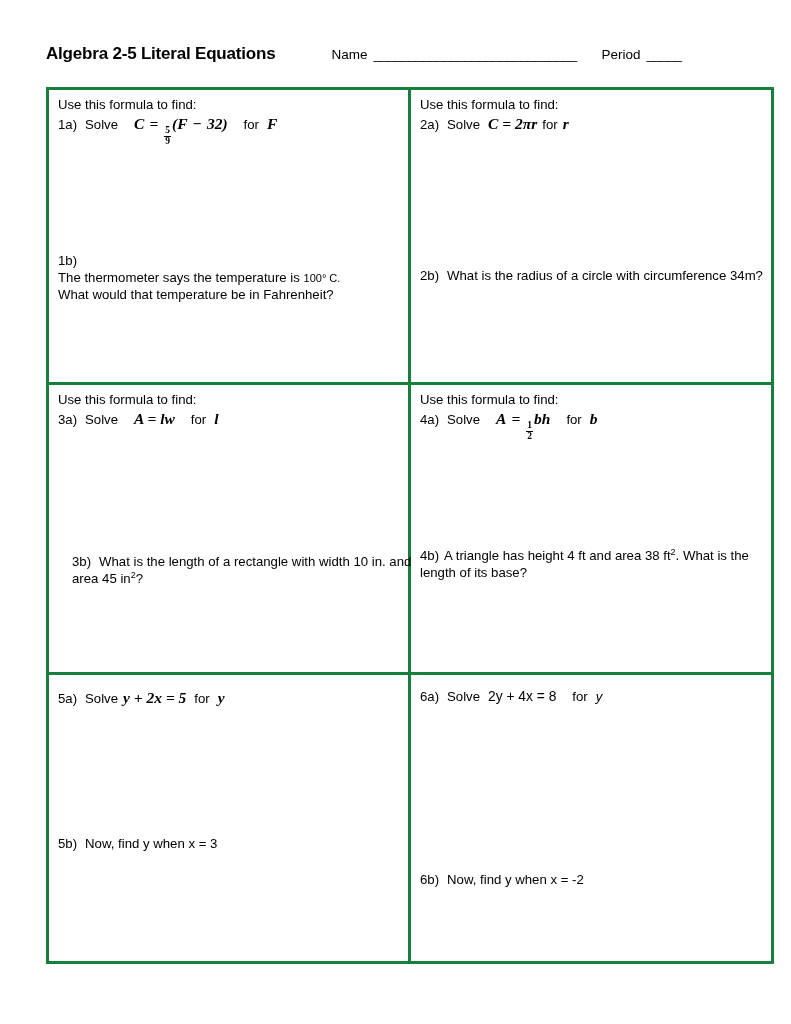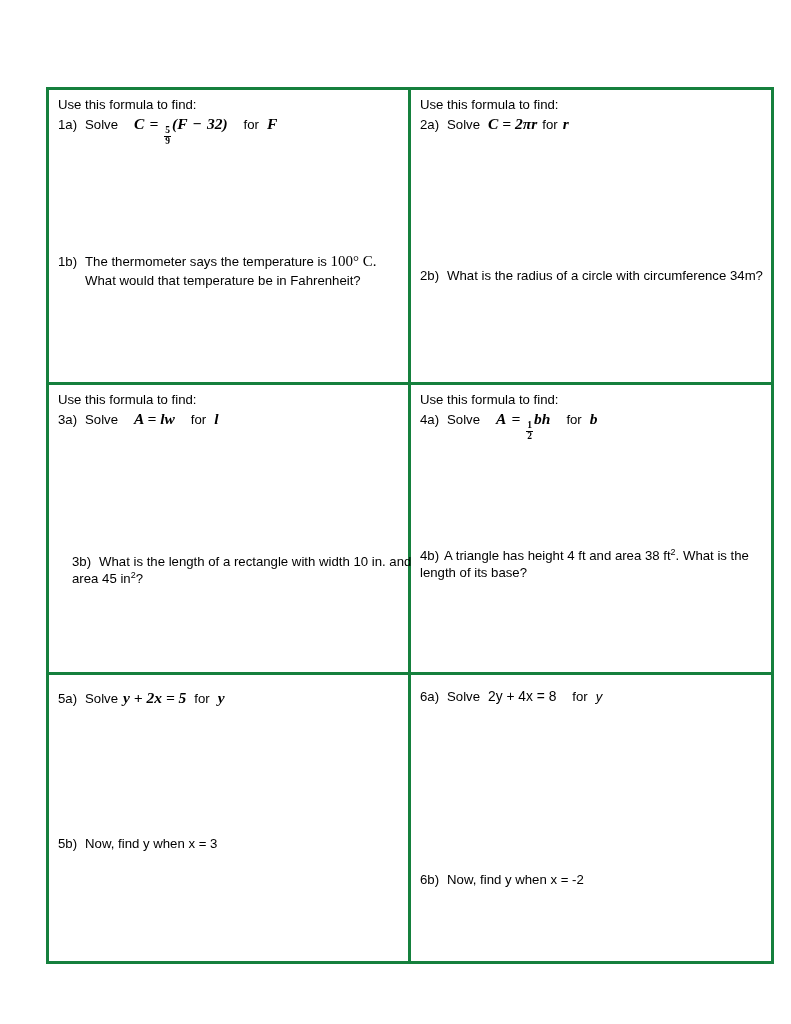--- a/index.html
+++ b/index.html
@@ -121,23 +121,23 @@
 
   
   .math {
     font-family: "Liberation Serif", "DejaVu Serif", serif;
     font-style: italic;
     font-weight: bold;
     font-size: 15.5px;
     white-space: nowrap;
   }
   .math-up {
-    font-family: Liberation Serif, serif;
-    font-style: normal;
-    font-size: 15px;
+    font-family: Liberation Sans, sans-serif;
+    font-style: normal;
+    font-size: 11px;
   }
   .math-it {
     font-family: "Liberation Sans", sans-serif;
     font-style: italic;
     font-size: 13.2px;
   }
   .math-plain {
     font-family: "Liberation Sans", sans-serif;
     font-style: normal;
     font-size: 13.8px;
@@ -168,38 +168,49 @@
 
   .sp { display: inline-block; width: 8px; }
   .sp-sm { display: inline-block; width: 5px; }
   .sp-lg { display: inline-block; width: 16px; }
 </style>
 </head>
 <body>
 
 <div class="page">
 
+  <div class="header">
+    <div class="doc-title">Algebra 2-5 Literal Equations</div>
+    <div class="name-group">
+      <span class="name-label">Name</span>
+      <span class="blank-long">_____________________________</span>
+    </div>
+    <div class="period-group">
+      <span class="period-label">Period</span>
+      <span class="blank-short">_____</span>
+    </div>
+  </div>
 
   <table class="grid">
     <tbody>
 
       <tr>
         <td class="col-left r1">
           <div class="cell-inner">
             <div class="prompt p-head">Use this formula to find:</div>
 
             <div class="qline q-a" style="top:24px;">
               <span>1a)</span><span class="sp"></span><span>Solve</span><span class="sp-lg"></span><span class="math"><span>C</span><span class="sp-sm"></span><span>=</span><span class="sp-sm"></span><span class="frac">
                     <span class="num">5</span>
                     <span class="den">9</span>
                   </span><span>(</span><span>F</span><span class="sp-sm"></span><span>−</span><span class="sp-sm"></span><span>32</span><span>)</span></span><span class="sp-lg"></span><span class="for-word">for</span><span class="sp"></span><span class="math">F</span>
             </div>
 
             <div class="qline q-b wrap-360" style="top:162px;">
-              <div style="display:flex; align-items:baseline;">
+              <div style="display:flex; align-items:baseline;flex-direction:column;">
                 <span>1b)</span>
                   <span class="sp"></span>
                 <div>
                   <span>The thermometer says the temperature is </span><span class="math-up">100° C.</span>
                   <div>What would that temperature be in Fahrenheit?</div>
                 </div>
               </div>
             </div>
           </div>
         </td>

